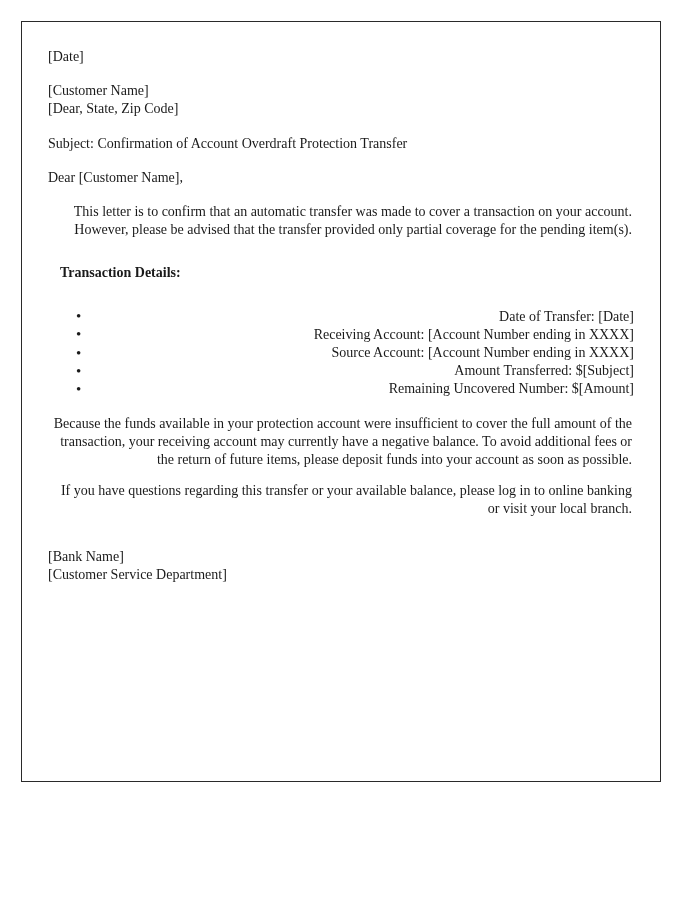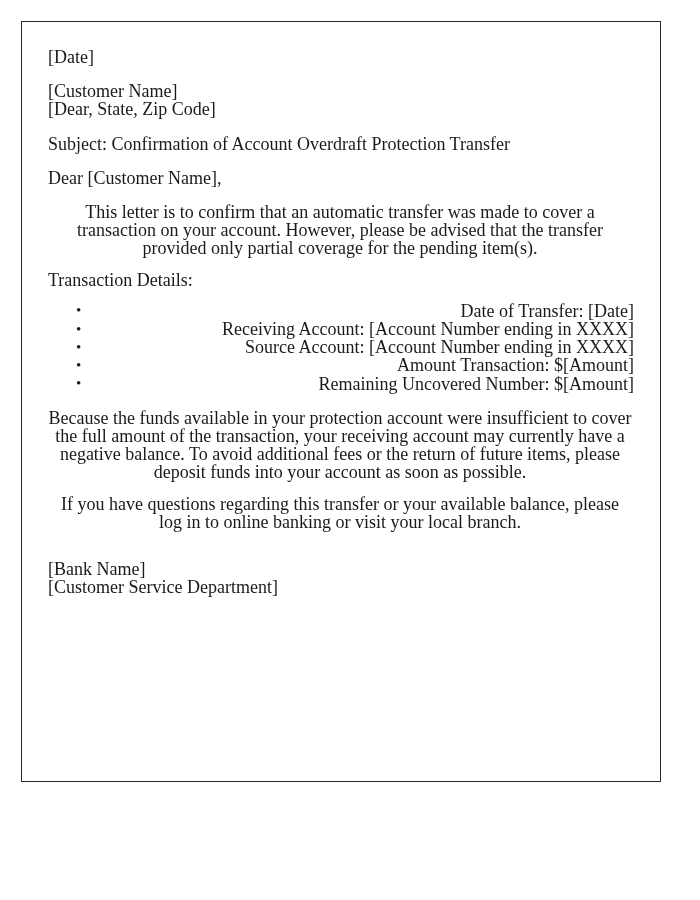--- a/index.html
+++ b/index.html
@@ -24,44 +24,44 @@
     border: 1px solid #2a2a2a;
     box-sizing: border-box;
     background: #ffffff;
   }
 
   .letter-body {
     position: absolute;
     left: 26px;
     top: 26px;
     right: 26px;
-    font-size: 18px;
+    font-size: 14px;
     line-height: 18.2px;
   }
 
   .block {
     margin: 0;
   }
 
   .spacer-md { height: 16px; }
   .spacer-sm { height: 13px; }
 
   .line {
     white-space: nowrap;
   }
 
   .para {
     margin: 0;
     max-width: 584px;
-    text-align: center;
+    text-align: right;
   }
 
   .heading-bold {
-    font-weight: normal;
-    margin: 0;
+    font-weight: bold;
+    margin: 12px;
   }
 
   ul.details-list {
     list-style: none;
     margin: 0;
     padding: 0;
   }
   ul.details-list li {
     position: relative;
     padding-left: 42px;
@@ -108,21 +108,21 @@
     <div class="spacer-sm"></div>
 
     <p class="heading-bold">Transaction Details:</p>
 
     <div class="spacer-sm"></div>
 
     <ul class="details-list">
       <li>Date of Transfer: [Date]</li>
       <li>Receiving Account: [Account Number ending in XXXX]</li>
       <li>Source Account: [Account Number ending in XXXX]</li>
-      <li>Amount Transaction: $[Amount]</li>
+      <li>Amount Transferred: $[Subject]</li>
       <li>Remaining Uncovered Number: $[Amount]</li>
     </ul>
 
     <div class="spacer-md"></div>
 
     <p class="para">Because the funds available in your protection account were insufficient to cover the full amount of the transaction, your receiving account may currently have a negative balance. To avoid additional fees or the return of future items, please deposit funds into your account as soon as possible.</p>
 
     <div class="spacer-sm"></div>
 
     <p class="para">If you have questions regarding this transfer or your available balance, please log in to online banking or visit your local branch.</p>

